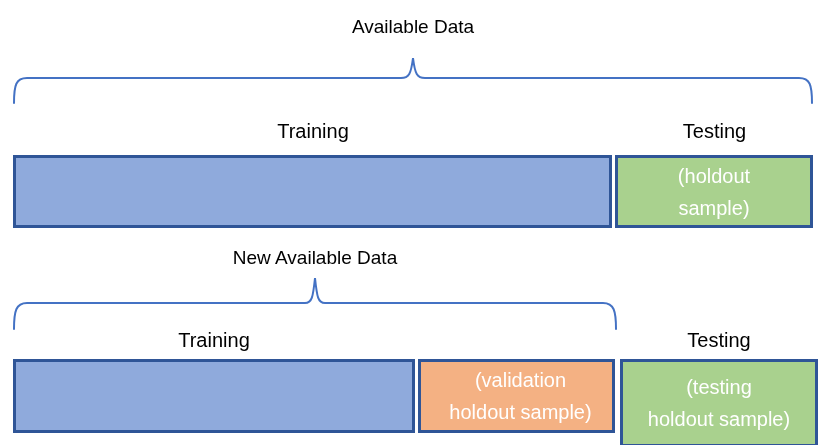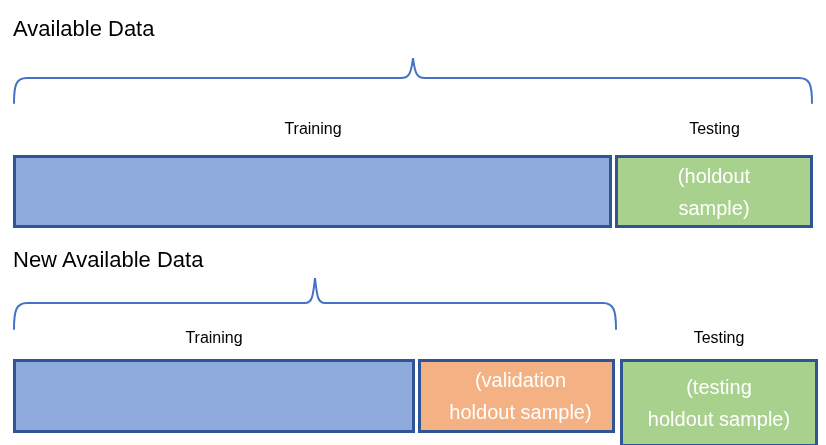--- a/index.html
+++ b/index.html
@@ -11,26 +11,27 @@
   .canvas {
     position: relative;
     width: 826px;
     height: 445px;
     background: #ffffff;
     overflow: hidden;
   }
   .abs { position: absolute; }
   .brace-label {
     color: var(--label-text, #000000);
-    font-size: 22px;
+    font-size: 19px;
     font-weight: 400;
+    text-align: center;
   }
   .seg-label {
     color: var(--label-text, #000000);
-    font-size: 16px;
+    font-size: 20px;
     font-weight: 400;
     text-align: center;
     white-space: nowrap;
   }
   .brace-svg { display: block; color: var(--brace-blue, #4472C4); }
   .segment {
     box-sizing: border-box;
     border: 3px solid var(--segment-border, #2F5597);
     display: flex;
     align-items: center;

